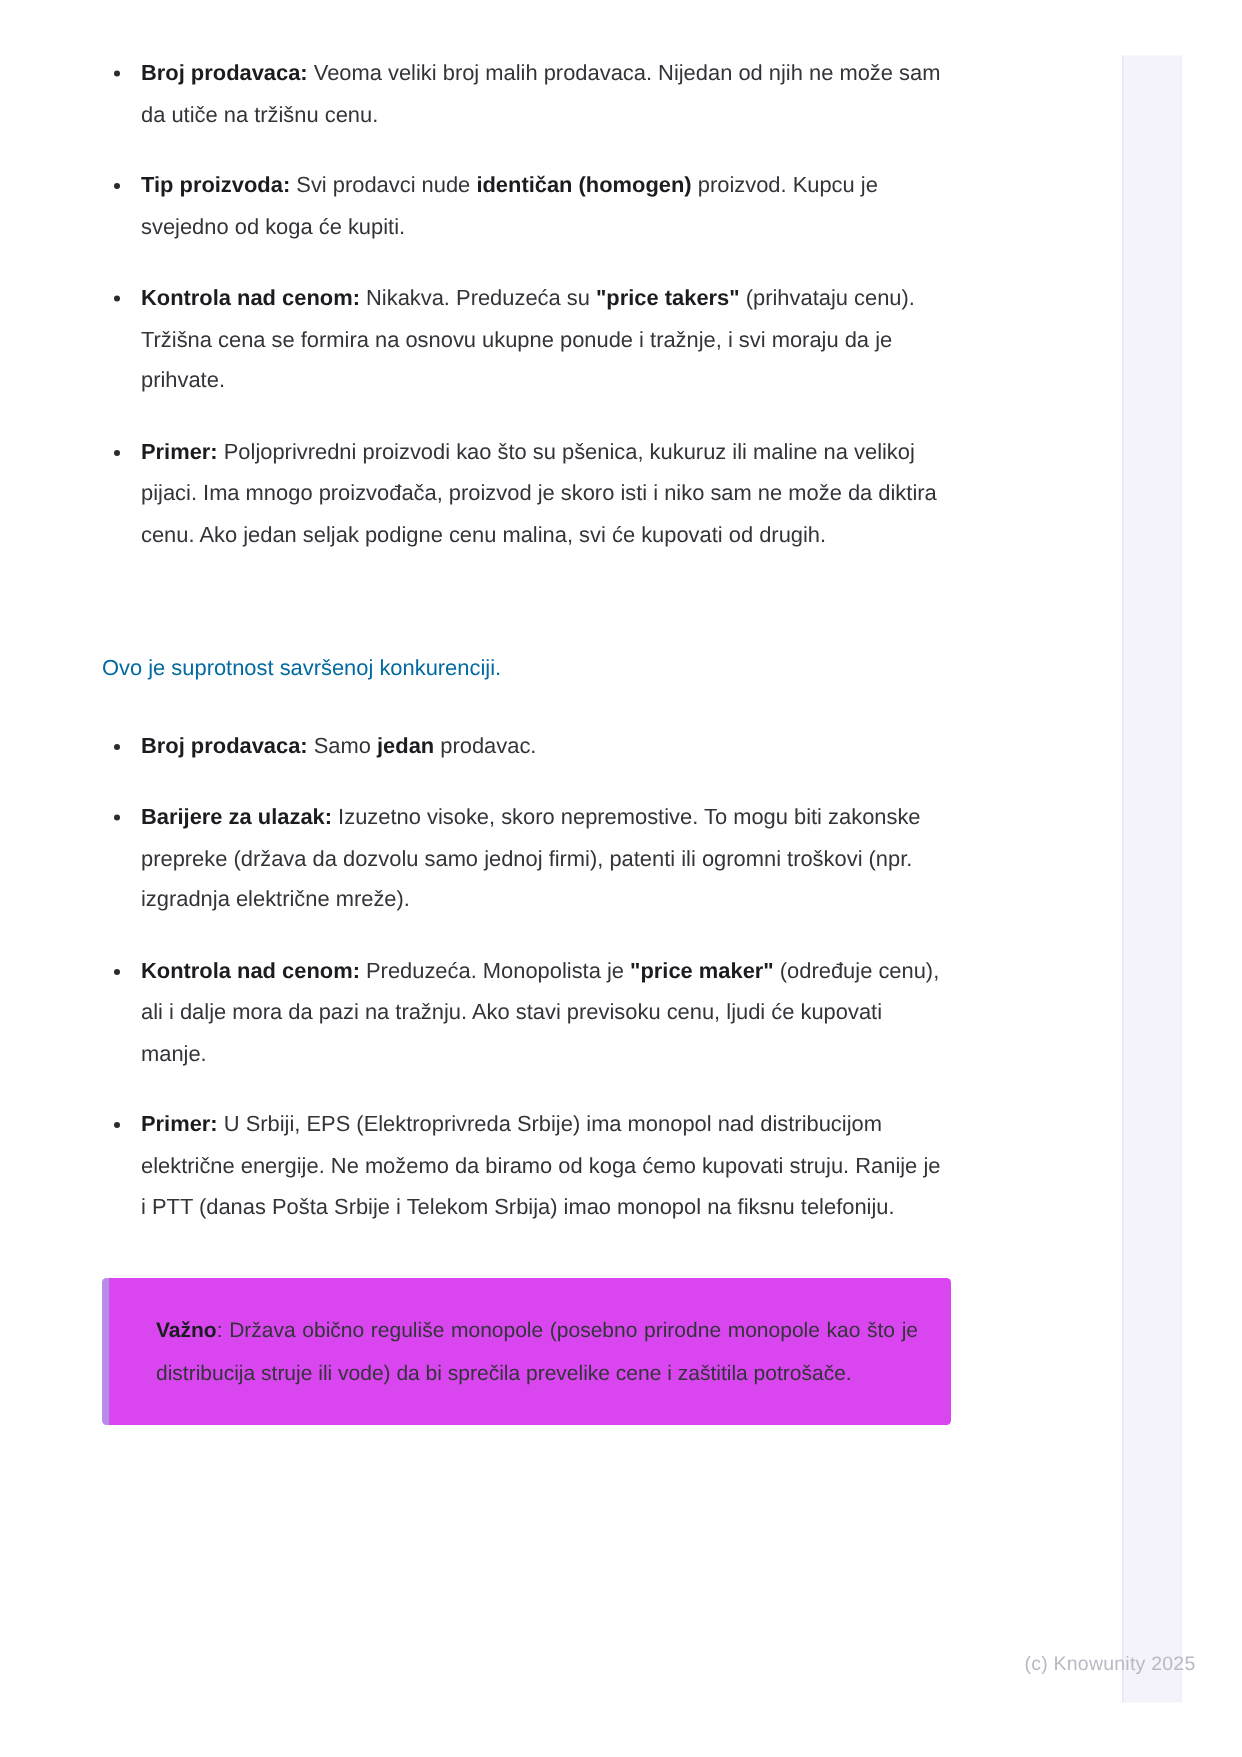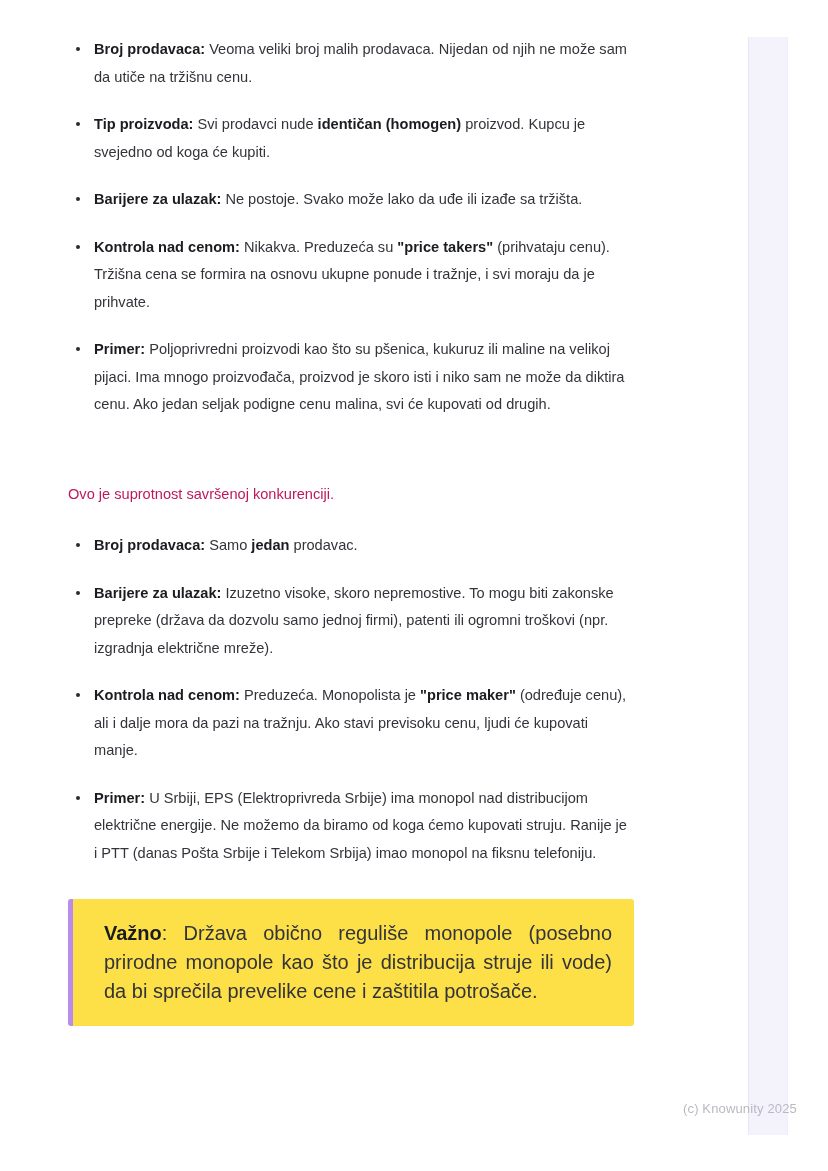--- a/index.html
+++ b/index.html
@@ -77,30 +77,30 @@
     color: #e7e1f2;
     margin: 0;
     letter-spacing: 0.1px;
   }
 
   
   p.para {
     font-size: 14.6px;
     line-height: 27.5px;
     margin: 0;
-    color: #be185d;
+    color: #0369a1;
   }
 
   
   .callout {
-    background: #fde047;
+    background: #d946ef;
     border-left: 5px solid #b98ceb;
     border-radius: 3px;
     padding: 20px 22px 20px 31px;
-    font-size: 20px;
+    font-size: 14px;
     line-height: 29px;
     color: #33343a;
     text-align: justify;
     text-justify: inter-word;
   }
   .sp-24 { height: 24px; }
   .sp-32 { height: 32px; }
   .sp-38 { height: 38px; }
 
   
@@ -125,24 +125,20 @@
   <div class="content">
 
     <ul class="bullets">
       <li>
         <span class="dot"></span>
         <span class="lbl">Broj prodavaca:</span><span> Veoma veliki broj malih prodavaca. Nijedan od njih ne može sam da utiče na tržišnu cenu.</span>
       </li>
       <li>
         <span class="dot"></span>
         <span class="lbl">Tip proizvoda:</span><span> Svi prodavci nude </span><span class="strong">identičan (homogen)</span><span> proizvod. Kupcu je svejedno od koga će kupiti.</span>
-      </li>
-      <li>
-        <span class="dot"></span>
-        <span class="lbl">Barijere za ulazak:</span><span> Ne postoje. Svako može lako da uđe ili izađe sa tržišta.</span>
       </li>
       <li>
         <span class="dot"></span>
         <span class="lbl">Kontrola nad cenom:</span><span> Nikakva. Preduzeća su </span><span class="strong">"price takers"</span><span> (prihvataju cenu). Tržišna cena se formira na osnovu ukupne ponude i tražnje, i svi moraju da je prihvate.</span>
       </li>
       <li>
         <span class="dot"></span>
         <span class="lbl">Primer:</span><span> Poljoprivredni proizvodi kao što su pšenica, kukuruz ili maline na velikoj pijaci. Ima mnogo proizvođača, proizvod je skoro isti i niko sam ne može da diktira cenu. Ako jedan seljak podigne cenu malina, svi će kupovati od drugih.</span>
       </li>
     </ul>

